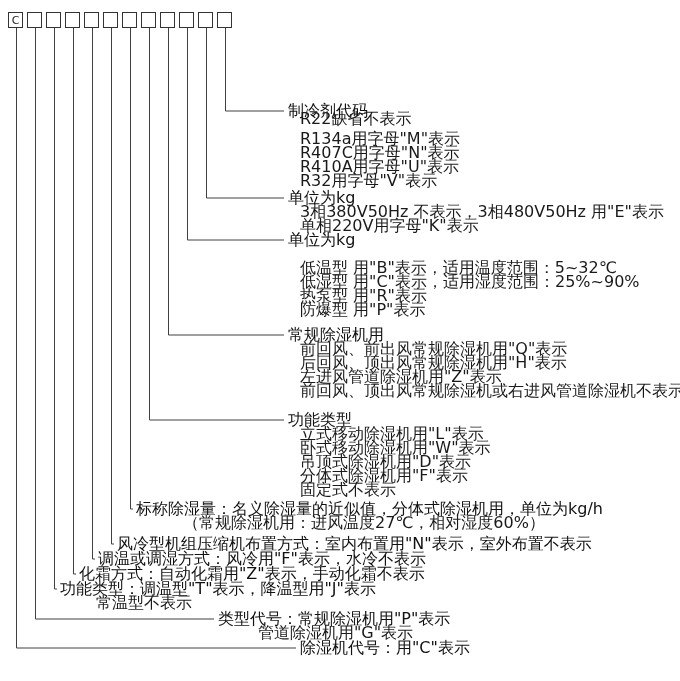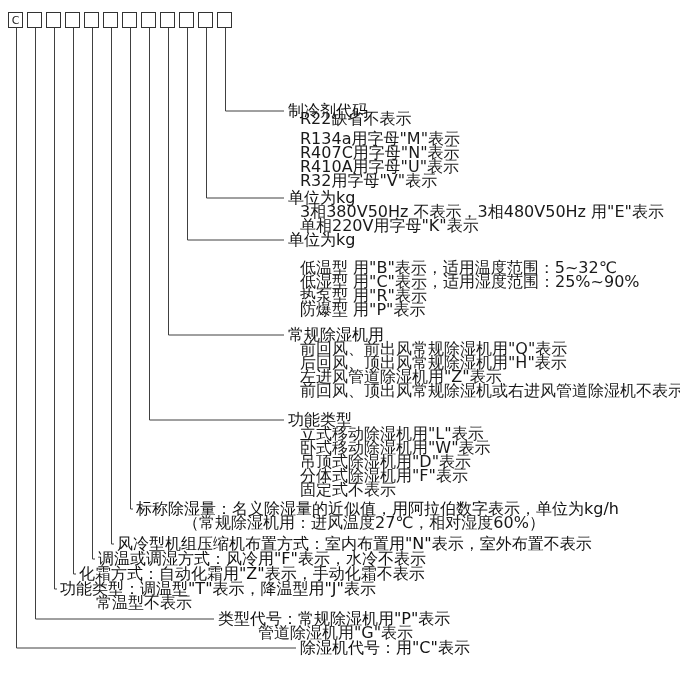--- a/index.html
+++ b/index.html
@@ -88,21 +88,21 @@
   <div class="t" style="left:300px;top:370px">左进风管道除湿机用"Z"表示</div>
   <div class="t" style="left:300px;top:384px">前回风、顶出风常规除湿机或右进风管道除湿机不表示</div>
 
   <div class="t title" style="left:288px;top:413px">功能类型</div>
   <div class="t" style="left:300px;top:427px">立式移动除湿机用"L"表示</div>
   <div class="t" style="left:300px;top:441px">卧式移动除湿机用"W"表示</div>
   <div class="t" style="left:300px;top:455px">吊顶式除湿机用"D"表示</div>
   <div class="t" style="left:300px;top:469px">分体式除湿机用"F"表示</div>
   <div class="t" style="left:300px;top:483px">固定式不表示</div>
 
-  <div class="t title" style="left:136px;top:502px">标称除湿量：名义除湿量的近似值，用阿拉伯数字表示，单位为kg/h</div>
+  <div class="t title" style="left:136px;top:502px">标称除湿量：名义除湿量的近似值，分体式除湿机用，单位为kg/h</div>
   <div class="t" style="left:183px;top:516px">（常规除湿机用：进风温度27℃，相对湿度60%）</div>
 
   <div class="t title" style="left:117px;top:537px">风冷型机组压缩机布置方式：室内布置用"N"表示，室外布置不表示</div>
 
   <div class="t title" style="left:98px;top:552px">调温或调湿方式：风冷用"F"表示，水冷不表示</div>
 
   <div class="t title" style="left:79px;top:567px">化霜方式：自动化霜用"Z"表示，手动化霜不表示</div>
 
   <div class="t title" style="left:60px;top:582px">功能类型：调温型"T"表示，降温型用"J"表示</div>
   <div class="t" style="left:96px;top:596px">常温型不表示</div>

